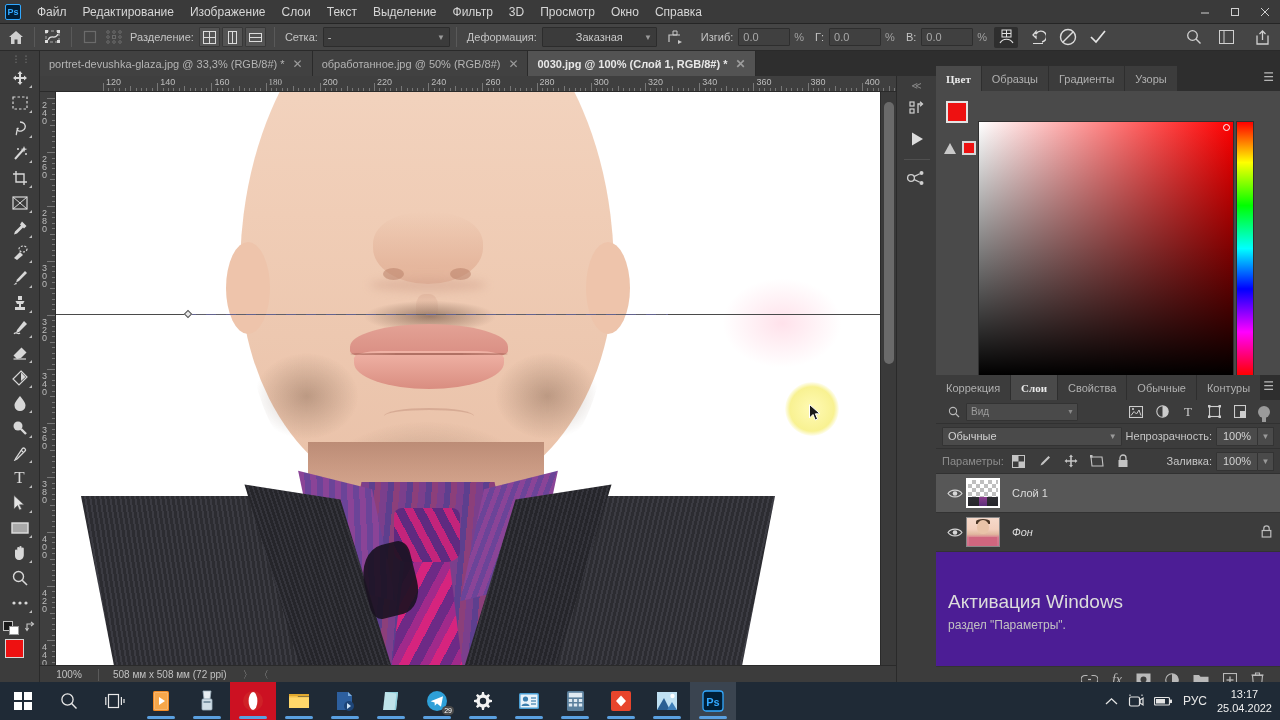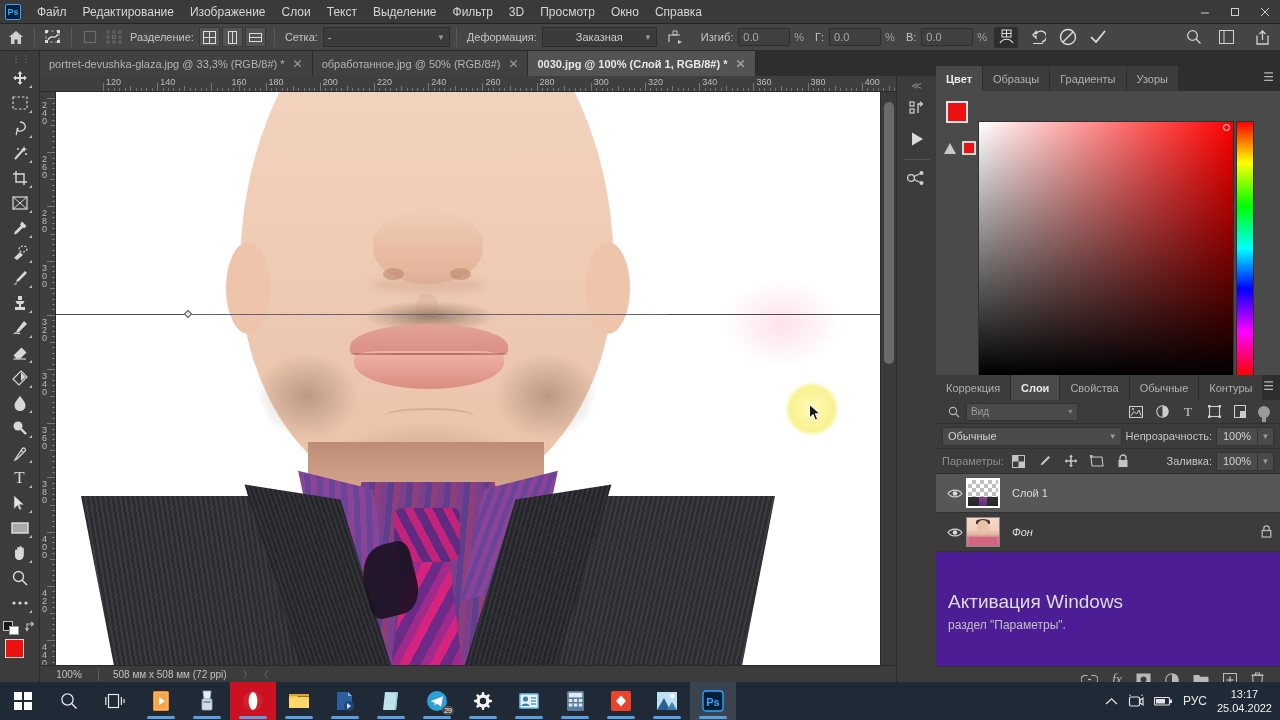--- a/index.html
+++ b/index.html
@@ -298,21 +298,21 @@
   }
   .panel-tabs {
     display: flex; align-items: flex-end; height: 25px; background: #2e2e2e;
     position: relative;
   }
   .ptab {
     height: 25px; padding: 0 10px; display: flex; align-items: center;
     font-size: 11px; color: #b0b0b0; background: #3c3c3c;
     border-right: 1px solid #2e2e2e;
   }
-  .ptab.active { background: #4a4a4a; color: #eaeaea; font-weight: bold; }
+  .ptab.active { background: #4a4a4a; color: #eaeaea; font-weight: bold; font-family: Liberation Serif, serif; }
   .pmenu {
     position: absolute; right: 6px; top: 6px; color: #b5b5b5; font-size: 12px;
     line-height: 11px;
   }
 
   
   .color-body { height: 285px; background: #4a4a4a; position: relative; padding: 8px; }
   .cp-swatches { position: absolute; left: 10px; top: 10px; width: 42px; height: 40px; }
   .cp-fg { position: absolute; left: 0; top: 0; width: 22px; height: 22px;
     background: #ee1111; border: 2px solid #e4e4e4; }
@@ -847,32 +847,32 @@
       <div class="rh-tick" style="left: 117.2px; height: 8px;"></div>
       <div class="rh-tick" style="left: 122.62px; height: 3px;"></div>
       <div class="rh-tick" style="left: 128.04px; height: 3px;"></div>
       <div class="rh-tick" style="left: 133.46px; height: 3px;"></div>
       <div class="rh-tick" style="left: 138.88px; height: 3px;"></div>
       <div class="rh-tick" style="left: 144.3px; height: 5px;"></div>
       <div class="rh-tick" style="left: 149.72px; height: 3px;"></div>
       <div class="rh-tick" style="left: 155.14px; height: 3px;"></div>
       <div class="rh-tick" style="left: 160.56px; height: 3px;"></div>
       <div class="rh-tick" style="left: 165.98px; height: 3px;"></div>
-      <div class="rh-lab" style="left: 174.4px; margin-left: 17px;">160</div>
+      <div class="rh-lab" style="left: 174.4px;">160</div>
       <div class="rh-tick" style="left: 171.4px; height: 8px;"></div>
       <div class="rh-tick" style="left: 176.82px; height: 3px;"></div>
       <div class="rh-tick" style="left: 182.24px; height: 3px;"></div>
       <div class="rh-tick" style="left: 187.66px; height: 3px;"></div>
       <div class="rh-tick" style="left: 193.08px; height: 3px;"></div>
       <div class="rh-tick" style="left: 198.5px; height: 5px;"></div>
       <div class="rh-tick" style="left: 203.92px; height: 3px;"></div>
       <div class="rh-tick" style="left: 209.34px; height: 3px;"></div>
       <div class="rh-tick" style="left: 214.76px; height: 3px;"></div>
       <div class="rh-tick" style="left: 220.18px; height: 3px;"></div>
-      <div class="rh-lab" style="left: 228.6px;">180</div>
+      <div class="rh-lab" style="left: 228.6px; font-family: Liberation Serif, serif;">180</div>
       <div class="rh-tick" style="left: 225.6px; height: 8px;"></div>
       <div class="rh-tick" style="left: 231.02px; height: 3px;"></div>
       <div class="rh-tick" style="left: 236.44px; height: 3px;"></div>
       <div class="rh-tick" style="left: 241.86px; height: 3px;"></div>
       <div class="rh-tick" style="left: 247.28px; height: 3px;"></div>
       <div class="rh-tick" style="left: 252.7px; height: 5px;"></div>
       <div class="rh-tick" style="left: 258.12px; height: 3px;"></div>
       <div class="rh-tick" style="left: 263.54px; height: 3px;"></div>
       <div class="rh-tick" style="left: 268.96px; height: 3px;"></div>
       <div class="rh-tick" style="left: 274.38px; height: 3px;"></div>

